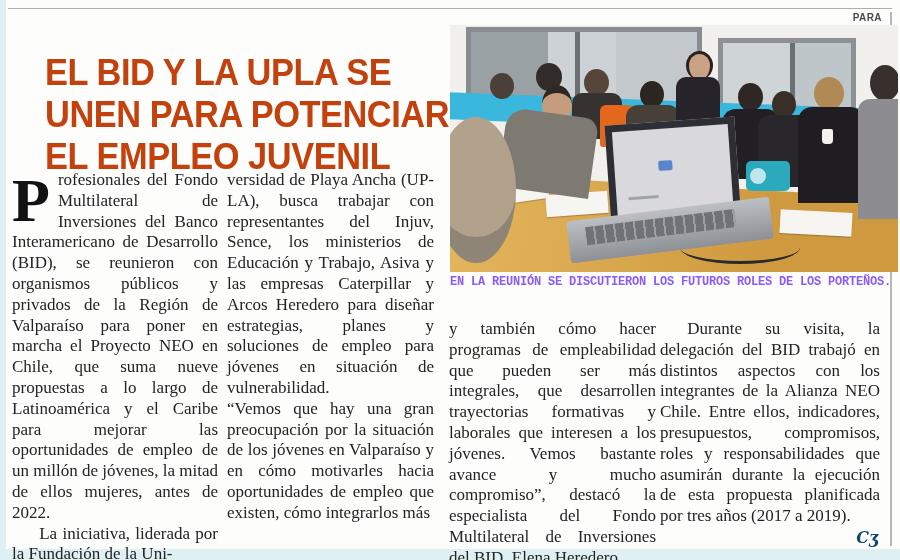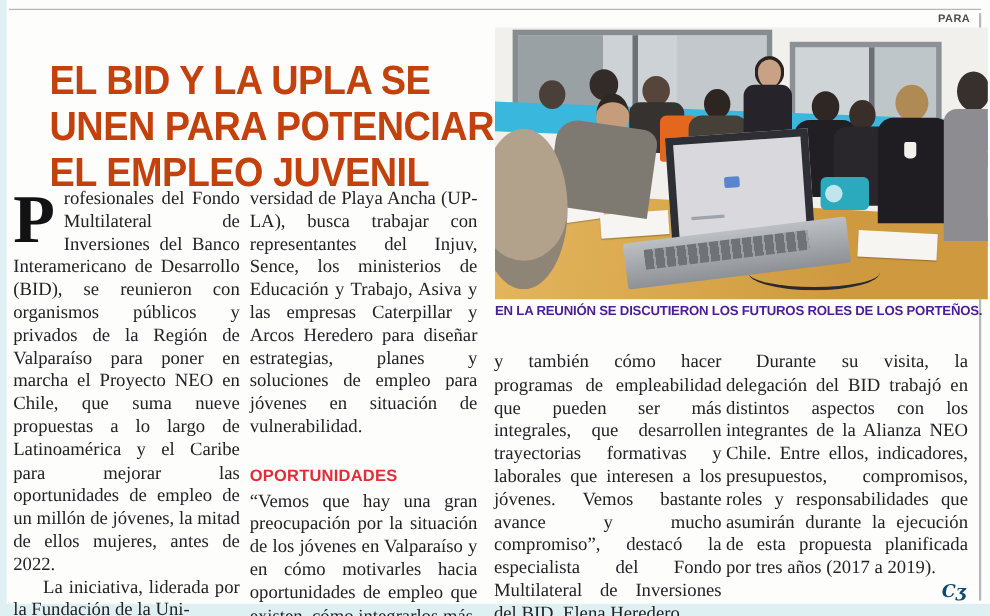--- a/index.html
+++ b/index.html
@@ -48,22 +48,22 @@
   .ph-laptop-screen u{position:absolute;left:12px;top:66px;width:30px;height:3px;background:#9ea3ac;}
   .ph-laptop-base{left:118px;top:184px;width:204px;height:42px;z-index:6;border-radius:3px;
     background:linear-gradient(#bcbfc3,#8d9094);transform:rotate(-7deg);}
   .ph-laptop-base i{position:absolute;left:18px;top:8px;width:150px;height:18px;
     background:repeating-linear-gradient(90deg,#6f7377 0 8px,#9b9ea2 8px 10px);}
   .ph-projector{left:296px;top:136px;width:44px;height:30px;background:#2ba9bd;border-radius:5px;z-index:6;}
   .ph-projector i{position:absolute;left:4px;top:7px;width:16px;height:16px;border-radius:50%;background:#bfe6ec;}
   .cable{z-index:6;border-bottom:3px solid #2a2a2e;border-radius:50%;background:transparent;}
   
   .caption{position:absolute;left:450px;top:275px;width:448px;white-space:nowrap;
-    font-family:Liberation Sans, sans-serif;font-size:12px;font-weight:700;
-    letter-spacing:-.2px;color:#4c1d95;}
+    font-family:Liberation Mono, monospace;font-size:12px;font-weight:700;
+    letter-spacing:-.2px;color:#8b5cf6;}
   
   .col{position:absolute;font-size:17px;line-height:20.8px;color:#232327;text-align:justify;}
   .col p{margin:0;}
   #col1{left:12px;top:170px;width:206px;}
   #col2{left:227px;top:170px;width:207px;}
   #col3{left:449px;top:319px;width:207px;}
   #col4{left:660px;top:319px;width:220px;height:230px;}
   .dropcap{float:left;font-weight:700;font-size:62px;line-height:50px;
     padding:5px 8px 0 0;color:#121215;}
   .indent{text-indent:1.6em;}
@@ -151,21 +151,20 @@
 
 <div class="caption">EN LA REUNIÓN SE DISCUTIERON LOS FUTUROS ROLES DE LOS PORTEÑOS.</div>
 
 <div class="col" id="col1">
   <p><span class="dropcap">P</span><span>rofesionales del Fondo Multilateral de Inversiones del Banco Interamericano de Desarrollo (BID), se reunieron con organismos públicos y privados de la Región de Valparaíso para poner en marcha el Proyecto NEO en Chile, que suma nueve propuestas a lo largo de Latinoamérica y el Caribe para mejorar las oportunidades de empleo de un millón de jóvenes, la mitad de ellos mujeres, antes de 2022.</span></p>
   <p class="indent"><span>La iniciativa, liderada por la Fundación de la Uni-</span></p>
 </div>
 
 <div class="col" id="col2">
   <p><span>versidad de Playa Ancha (UP-LA), busca trabajar con representantes del Injuv, Sence, los ministerios de Educación y Trabajo, Asiva y las empresas Caterpillar y Arcos Heredero para diseñar estrategias, planes y soluciones de empleo para jóvenes en situación de vulnerabilidad.</span></p>
-  <p class="subhead">OPORTUNIDADES</p>
   <p><span>“Vemos que hay una gran preocupación por la situación de los jóvenes en Valparaíso y en cómo motivarles hacia oportunidades de empleo que existen, cómo integrarlos más</span></p>
 </div>
 
 <div class="col" id="col3">
   <p><span>y también cómo hacer programas de empleabilidad que pueden ser más integrales, que desarrollen trayectorias formativas y laborales que interesen a los jóvenes. Vemos bastante avance y mucho compromiso”, destacó la especialista del Fondo Multilateral de Inversiones del BID, Elena Heredero.</span></p>
 </div>
 
 <div class="col" id="col4">
   <p class="indent"><span>Durante su visita, la delegación del BID trabajó en distintos aspectos con los integrantes de la Alianza NEO Chile. Entre ellos, indicadores, presupuestos, compromisos, roles y responsabilidades que asumirán durante la ejecución de esta propuesta planificada por tres años (2017 a 2019).</span></p>
   <span class="endmark">Cʒ</span>

